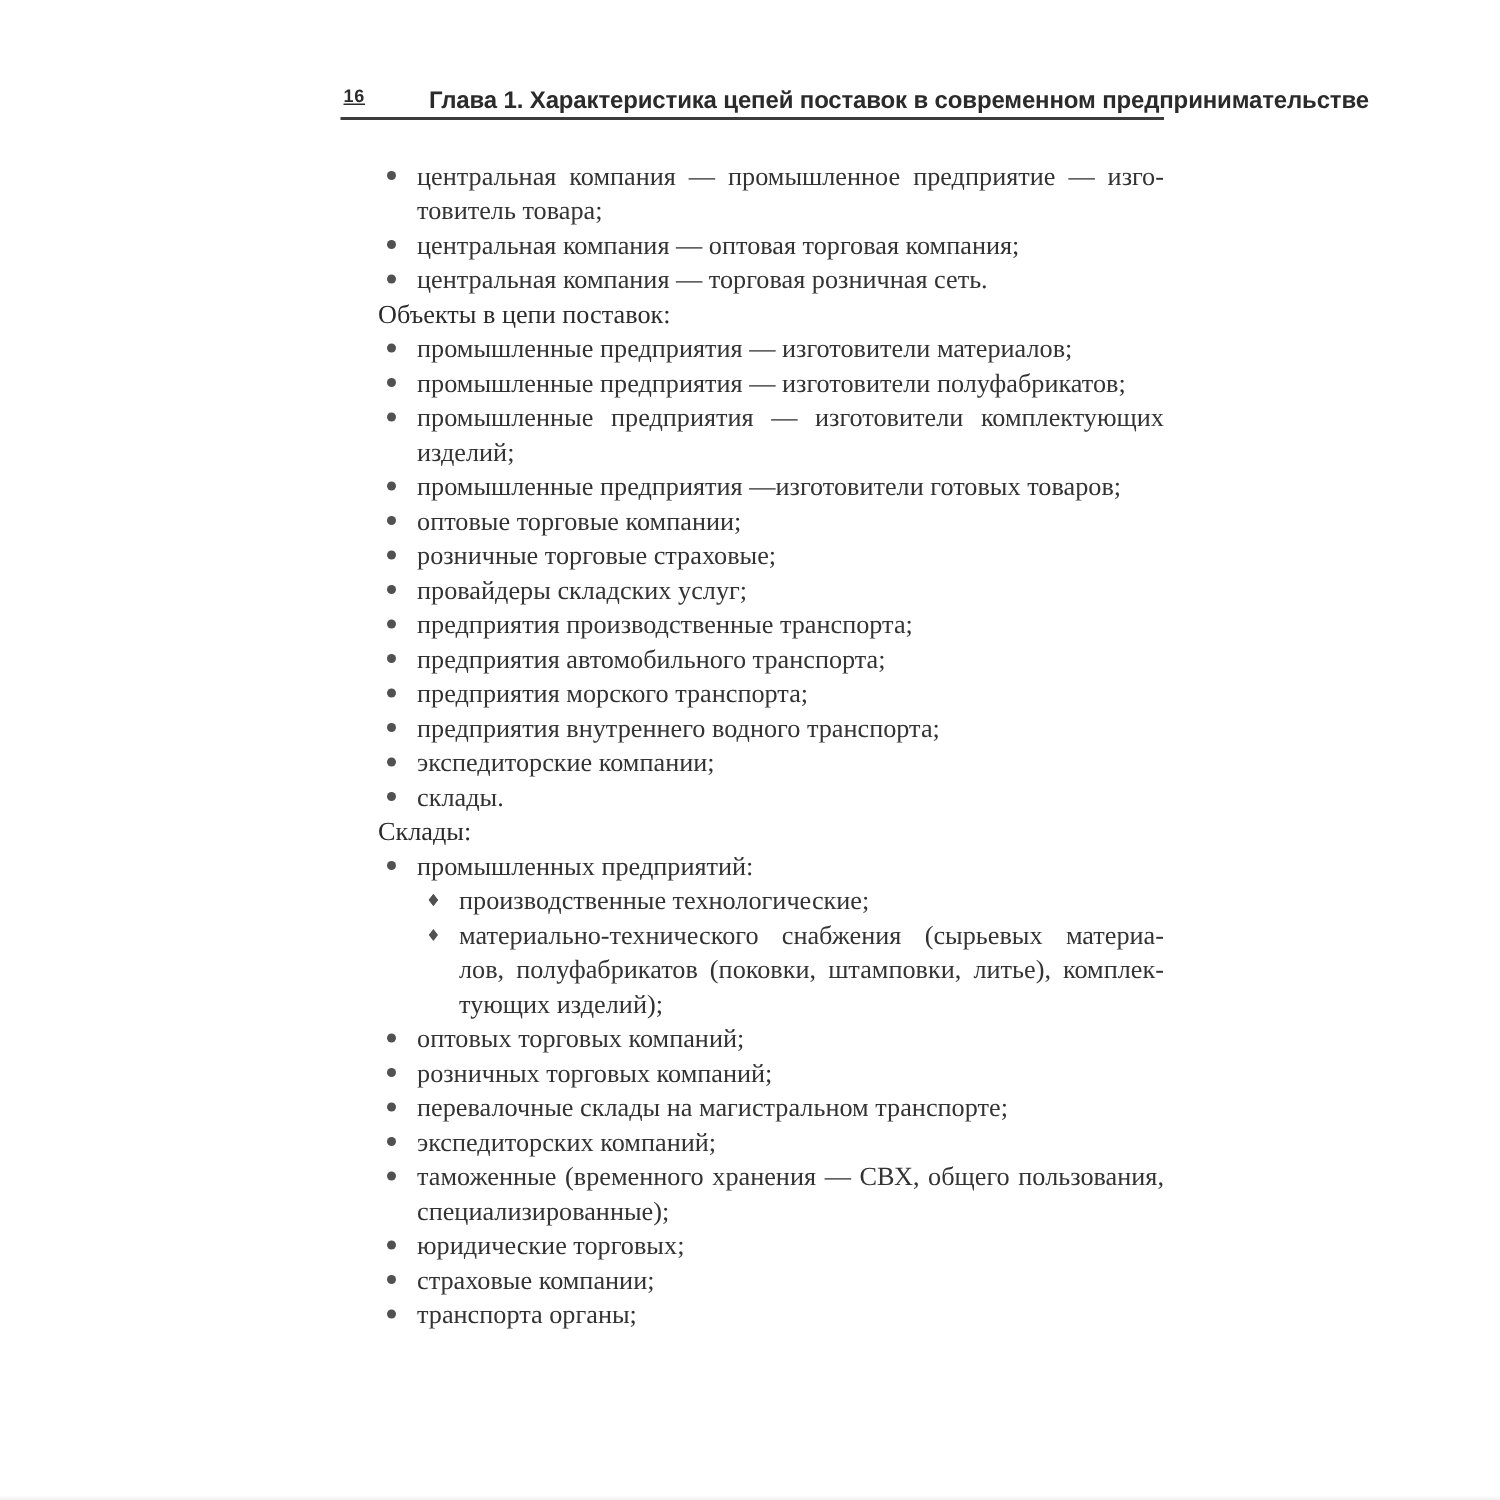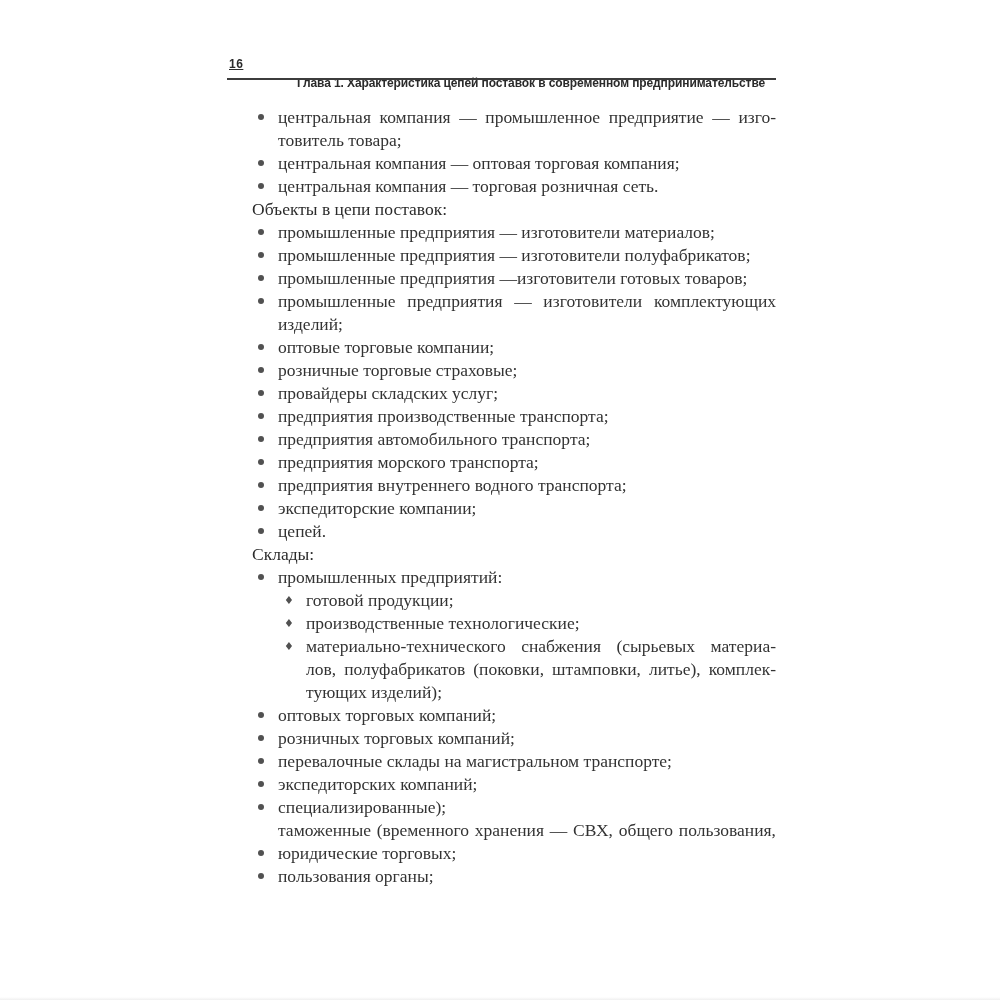--- a/index.html
+++ b/index.html
@@ -4,22 +4,22 @@
 <style>
   html,body { margin:0; padding:0; background:#fff; }
   .page {
     position:relative; width:1000px; height:1000px;
     background:var(--bg,#fff); overflow:hidden;
   }
   
   .running-head { position:absolute; left:228px; top:56px; width:548px; height:22px;
     font-family:"Liberation Sans",sans-serif; font-weight:700; color:var(--head,#2b2b2b); }
   .pagenum { position:absolute; left:1px; top:1px; font-size:12px; letter-spacing:.5px;text-decoration:underline; }
-  .chapter { position:absolute; left:58px; right:0; top:20px; text-align:center;
-    font-size:12px; letter-spacing:-0.1px; white-space:nowrap; }
+  .chapter { position:absolute; left:58px; right:0; top:3px; text-align:center;
+    font-size:16px; letter-spacing:-0.1px; white-space:nowrap; }
   .rule { position:absolute; left:227px; top:78px; width:549px; height:2px;
     background:var(--rule,#3c3c3c); }
   
   .content { position:absolute; left:228px; top:106px; width:548px;
     font-family:"Liberation Serif",serif; font-size:17.5px; color:var(--text,#333); }
   .line { height:23px; line-height:23px; }
   .line.fill { text-align:justify; text-align-last:justify; }
   .heading { height:23px; line-height:23px; font-weight:400; padding-left:24px;
     color:var(--head,#2b2b2b); }
   .item { position:relative; }
@@ -60,26 +60,26 @@
       <div class="item lvl1">
         <span class="marker-dot"></span>
         <div class="line">промышленные предприятия — изготовители материалов;</div>
       </div>
       <div class="item lvl1">
         <span class="marker-dot"></span>
         <div class="line">промышленные предприятия — изготовители полуфабрикатов;</div>
       </div>
       <div class="item lvl1">
         <span class="marker-dot"></span>
-        <div class="line">промышленные предприятия —изготовители готовых товаров;</div>
+        <div class="line fill">промышленные предприятия — изготовители комплектующих</div>
+        <div class="line">изделий;</div>
       </div>
       <div class="item lvl1">
         <span class="marker-dot"></span>
-        <div class="line fill">промышленные предприятия — изготовители комплектующих</div>
-        <div class="line">изделий;</div>
+        <div class="line">промышленные предприятия —изготовители готовых товаров;</div>
       </div>
       <div class="item lvl1">
         <span class="marker-dot"></span>
         <div class="line">оптовые торговые компании;</div>
       </div>
       <div class="item lvl1">
         <span class="marker-dot"></span>
         <div class="line">розничные торговые страховые;</div>
       </div>
       <div class="item lvl1">
@@ -101,30 +101,29 @@
       <div class="item lvl1">
         <span class="marker-dot"></span>
         <div class="line">предприятия внутреннего водного транспорта;</div>
       </div>
       <div class="item lvl1">
         <span class="marker-dot"></span>
         <div class="line">экспедиторские компании;</div>
       </div>
       <div class="item lvl1">
         <span class="marker-dot"></span>
-        <div class="line">цепей.</div>
+        <div class="line">склады.</div>
       </div>
       <div class="heading">Склады:</div>
       <div class="item lvl1">
         <span class="marker-dot"></span>
         <div class="line">промышленных предприятий:</div>
       </div>
       <div class="item lvl2">
         <span class="marker-diamond">♦</span>
-        <div class="line">готовой продукции;</div>
       </div>
       <div class="item lvl2">
         <span class="marker-diamond">♦</span>
         <div class="line">производственные технологические;</div>
       </div>
       <div class="item lvl2">
         <span class="marker-diamond">♦</span>
         <div class="line fill">материально-технического снабжения (сырьевых материа-</div>
         <div class="line fill">лов, полуфабрикатов (поковки, штамповки, литье), комплек-</div>
         <div class="line">тующих изделий);</div>
@@ -140,26 +139,30 @@
       <div class="item lvl1">
         <span class="marker-dot"></span>
         <div class="line">перевалочные склады на магистральном транспорте;</div>
       </div>
       <div class="item lvl1">
         <span class="marker-dot"></span>
         <div class="line">экспедиторских компаний;</div>
       </div>
       <div class="item lvl1">
         <span class="marker-dot"></span>
+        <div class="line fill">таможенные (временного хранения — СВХ, общего пользования,</div>
         <div class="line">специализированные);</div>
-        <div class="line fill">таможенные (временного хранения — СВХ, общего пользования,</div>
       </div>
       <div class="item lvl1">
         <span class="marker-dot"></span>
         <div class="line">юридические торговых;</div>
       </div>
       <div class="item lvl1">
         <span class="marker-dot"></span>
-        <div class="line">пользования органы;</div>
+        <div class="line">страховые компании;</div>
+      </div>
+      <div class="item lvl1">
+        <span class="marker-dot"></span>
+        <div class="line">транспорта органы;</div>
       </div>
     </main>
   <div class="scan-edge"></div>
 </div>
 
 </body></html>

